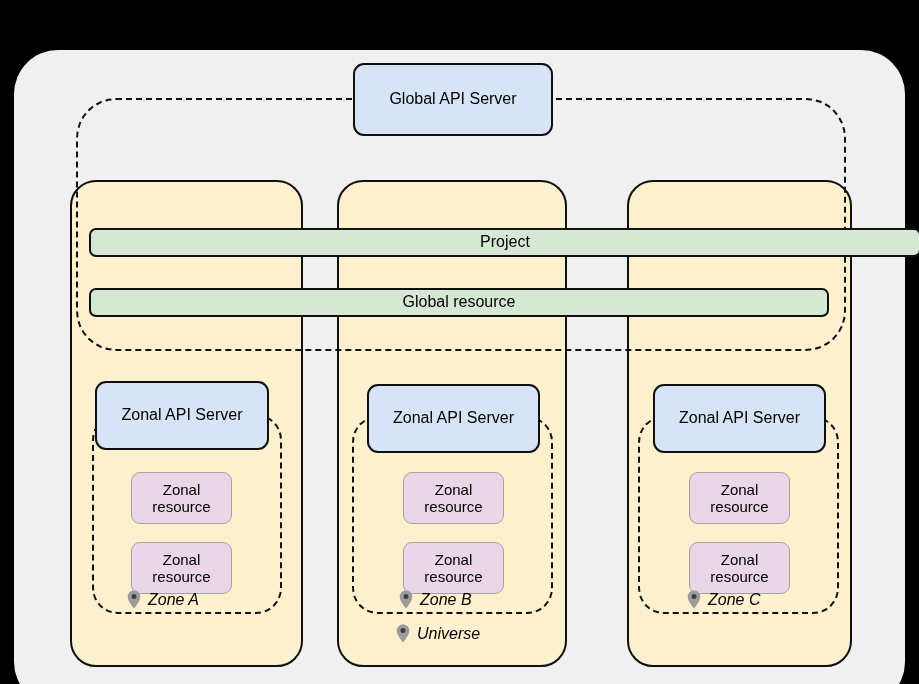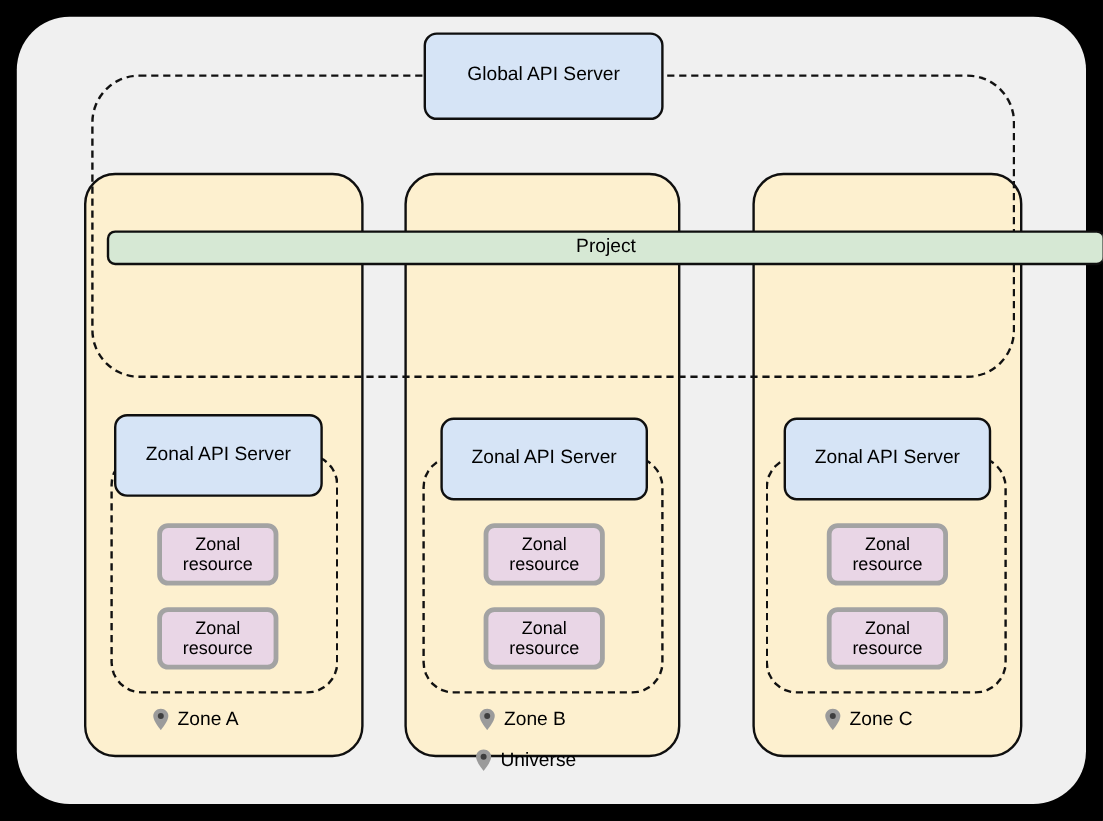--- a/index.html
+++ b/index.html
@@ -20,20 +20,21 @@
   
   .node {
     position: absolute;
     box-sizing: border-box;
     display: flex;
     align-items: center;
     justify-content: center;
     text-align: center;
     color: #000000;
     line-height: 1.16;
+    margin-top: 36px;
   }
 
   
   .universe-plate {
     background: #f0f0f0;
     border-radius: 44px;
   }
 
   
   .global-scope {
@@ -64,34 +65,35 @@
     font-size: 16px;
   }
   .box-green {
     background: #d6e8d4;
     border: 2px solid #0f0f0f;
     border-radius: 7px;
     font-size: 16px;
   }
   .box-pink {
     background: #e9d6e6;
-    border: 4px solid #a3a3a3;
+    border: 1px solid #a3a3a3;
     border-radius: 9px;
     font-size: 15px;
   }
 
   
   .pin-label {
     position: absolute;
     display: flex;
     align-items: center;
     gap: 7px;
     font-size: 16px;
     color: #000000;
     white-space: nowrap;
+    font-style: italic;
   }
   .pin-icon {
     display: block;
     width: 14px;
     height: 19px;
     flex: none;
   }
 
   .lbl { display: block; }
   .lbl-2 { display: block; text-align: right; }
@@ -112,20 +114,23 @@
   <div class="node global-scope" style="left:76px; top:62px; width:770px; height:253px;"></div>
 
   <div class="node box-blue" style="left:353px; top:27px; width:200px; height:73px;">
     <span class="lbl">Global API Server</span>
   </div>
 
   <div class="node box-green" style="left:89px; top:192px; width:832px; height:29px;">
     <span class="lbl">Project</span>
   </div>
 
+  <div class="node box-green" style="left:89px; top:252px; width:740px; height:29px;">
+    <span class="lbl">Global resource</span>
+  </div>
 
   <div class="node zone-scope" style="left:92px; top:378px; width:190px; height:200px;"></div>
 
   <div class="node box-blue" style="left:95px; top:345px; width:174px; height:69px;">
     <span class="lbl">Zonal API Server</span>
   </div>
 
   <div class="node box-pink" style="left:131px; top:436px; width:101px; height:52px; flex-direction:column;">
     <span class="lbl">Zonal</span>
     <span class="lbl-2">resource</span>

